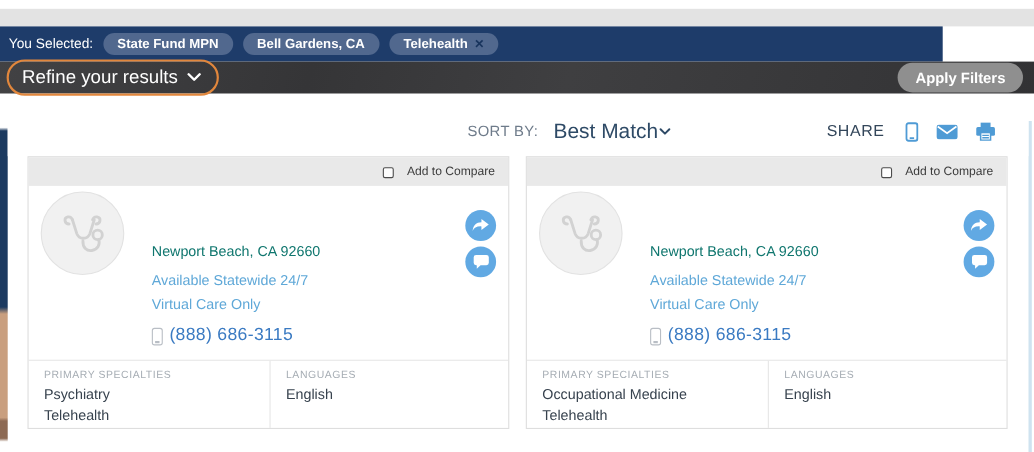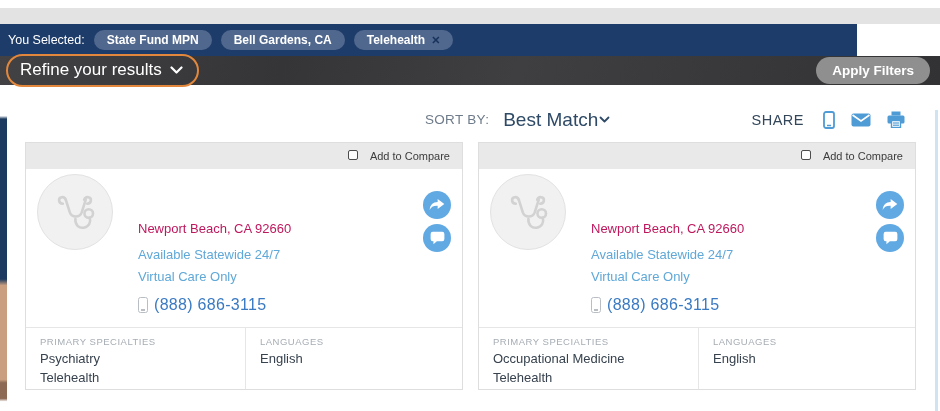--- a/index.html
+++ b/index.html
@@ -48,31 +48,31 @@
   .share-group { position:absolute; right:30px; top:0; height:45px; display:flex; align-items:center; gap:16px; }
   .share-label { color:#33465a; font-size:14.5px; letter-spacing:0.5px; margin-right:3px; }
   .share-ic { display:inline-flex; align-items:center; cursor:pointer; }
 
   
   .card { position:absolute; top:142px; width:438px; height:248px; background:#ffffff;
           border:1px solid #ddderr; border:1px solid #dedede; }
   .card.c0 { left:25px; } .card.c1 { left:478px; }
   .card-head { height:26px; background:#e9e9e9; display:flex; align-items:center; justify-content:flex-end;
                padding-right:12px; }
-  .compare { display:inline-flex; align-items:flex-start; gap:12px; cursor:pointer; }
+  .compare { display:inline-flex; align-items:flex-end; gap:12px; cursor:pointer; }
   .cb { width:10px; height:10px; border:1.5px solid #4c4c4c; border-radius:2px; background:#fdfdfd; display:inline-block; }
   .compare-txt { font-size:11px; color:#3c3c3c; }
 
   .card-body { position:relative; height:160px; }
   .avatar { position:absolute; left:11px; top:5px; width:76px; height:76px; border-radius:50%;
             background:#f1f1f1; border:1px solid #e2e2e2; display:flex; align-items:center; justify-content:center; }
   .info { position:absolute; left:112px; top:52px; }
-  .loc { color:#be185d; font-size:13px; margin-bottom:11px; }
+  .loc { color:#0f766e; font-size:13px; margin-bottom:11px; }
   .blue-link { display:block; color:#5fa8d8; font-size:13px; text-decoration:none; margin-bottom:7px; cursor:pointer; }
-  .phone-row { display:flex; align-items:center; gap:6px; margin-top:12px; }
+  .phone-row { display:flex; align-items:flex-end; gap:6px; margin-top:12px; }
   .phone-icon { width:10px; height:16px; border:1.5px solid #b9bec5; border-radius:2.5px; position:relative; }
   .phone-icon:after { content:""; position:absolute; left:2px; right:2px; bottom:1.5px; height:1.5px; background:#b9bec5; }
   .phone-link { color:#3a7ac2; font-size:16px; text-decoration:none; letter-spacing:0.3px; cursor:pointer; }
   .actions { position:absolute; right:11px; top:22px; display:flex; flex-direction:column; gap:5px; }
   .circle-btn { width:28px; height:28px; border-radius:50%; background:#61a9e3; border:none; cursor:pointer;
                 display:flex; align-items:center; justify-content:center; padding:0; }
 
   .card-details { position:absolute; left:0; bottom:0; width:100%; height:62px; border-top:1px solid #e6e6e6;
                   display:flex; }
   .dcol { padding:8px 10px 0 14px; }

